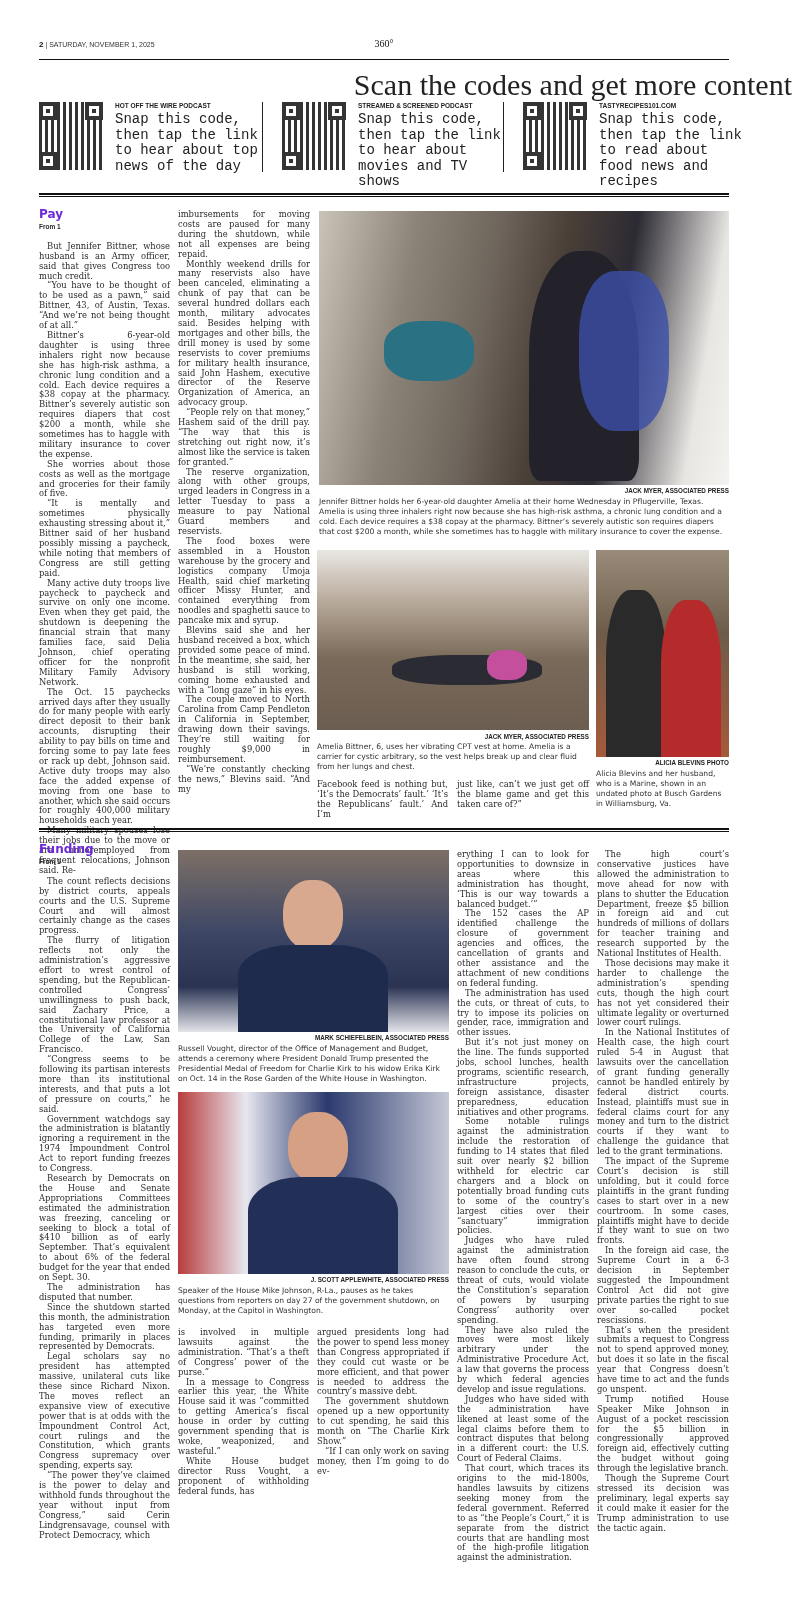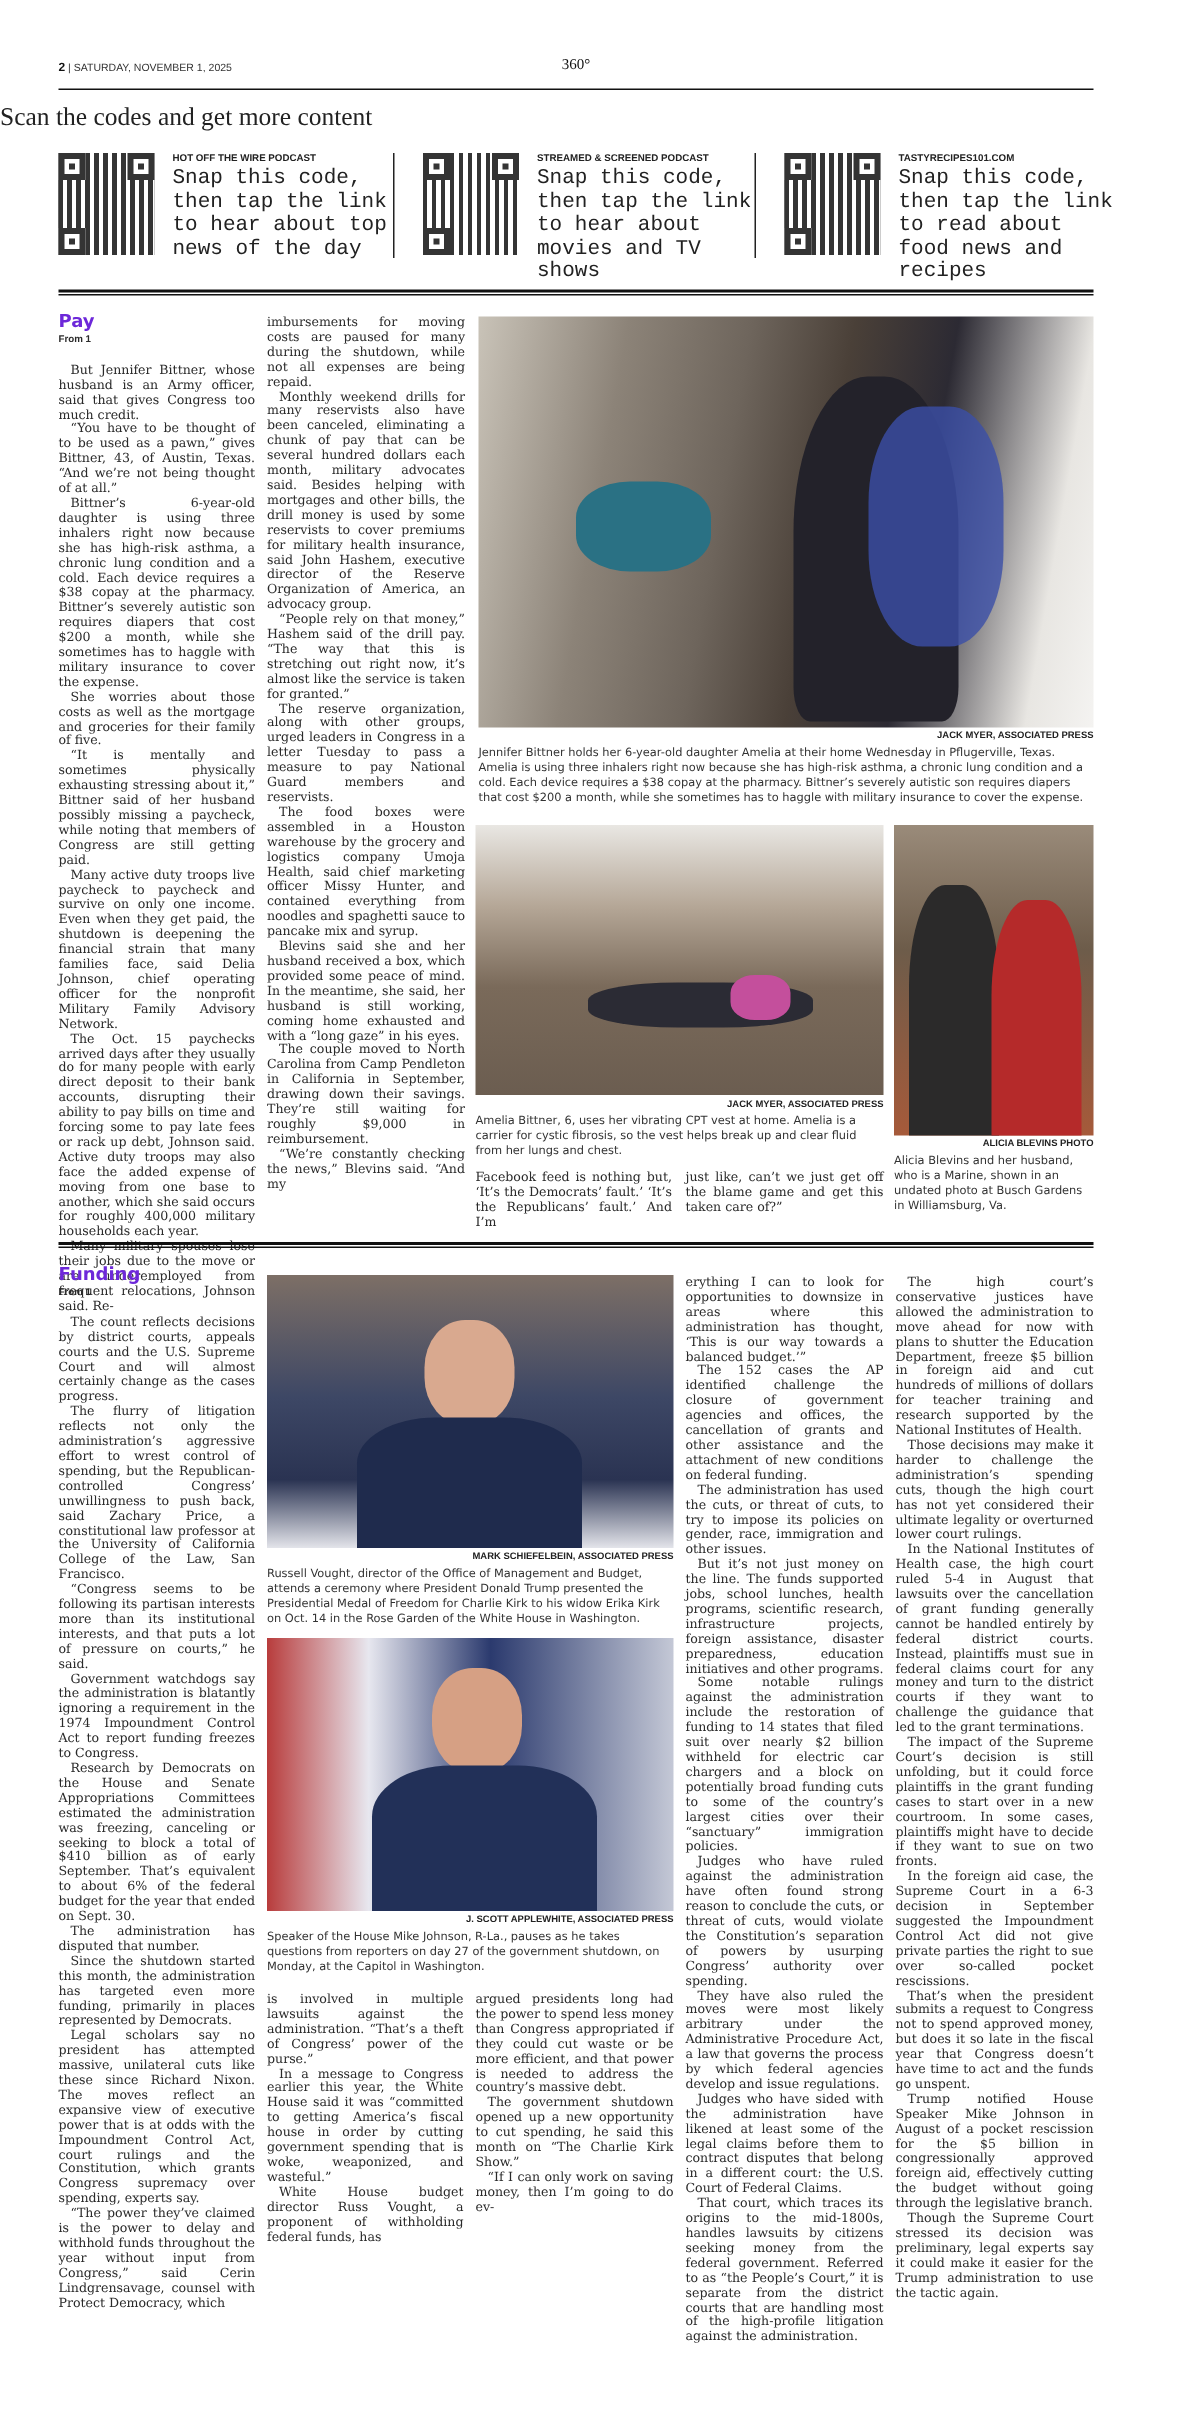--- a/index.html
+++ b/index.html
@@ -1,21 +1,21 @@
 <!DOCTYPE html>
 <html><head>
 <meta charset="utf-8">
 <style>
 *{box-sizing:border-box;margin:0;padding:0}
 body{width:792px;height:1620px;background:#fff;font-family:"DejaVu Serif",serif;color:#222;position:relative;overflow:hidden}
 .hdr{position:absolute;left:39px;top:38px;width:690px;height:22px;border-bottom:1.5px solid #111}
 .hdr .pg{position:absolute;left:0;top:2px;font-family:"Liberation Sans",sans-serif;font-size:7px;color:#333}
 .hdr .pg b{font-size:8px;color:#111}
 .hdr .sec{position:absolute;left:0;right:0;top:0;text-align:center;font-family:"Liberation Serif",serif;font-size:10px;color:#111}
-.promo-title{position:absolute;left:0;right:0;top:68px;text-align:left;font-family:"Liberation Serif",serif;font-size:17px;color:#222}
+.promo-title{position:absolute;left:0;right:0;top:68px;text-align:right;font-family:"Liberation Serif",serif;font-size:30px;color:#222}
 .promo{position:absolute;top:102px;width:230px;height:72px}
 .qr{position:absolute;left:0;top:0;width:64px;height:68px;background:
  repeating-linear-gradient(90deg,#111 0 3px,#fff 3px 6px),#111;opacity:.85}
 .qr .c{position:absolute;width:18px;height:18px;border:4px solid #111;background:#fff}
 .qr .c::after{content:"";position:absolute;left:3px;top:3px;width:4px;height:4px;background:#111}
 .promo .lbl{position:absolute;left:76px;top:0;font-family:"Liberation Sans",sans-serif;font-weight:bold;font-size:6.5px;color:#222}
 .promo .txt{position:absolute;left:76px;top:10px;width:150px;font-family:Liberation Mono, monospace;font-size:14px;line-height:15.5px;color:#222}
 .vsep{position:absolute;top:102px;width:1px;height:70px;background:#222}
 .dbl{position:absolute;left:39px;width:690px;height:4px;border-top:2px solid #111;border-bottom:1px solid #111}
 .col{position:absolute;font-size:8.4px;line-height:9.9px;text-align:justify;color:#2a2a2a}
@@ -65,21 +65,21 @@
   <div class="lbl">TASTYRECIPES101.COM</div>
   <div class="txt">Snap this code, then tap the link to read about food news and recipes</div>
 </div>
 
 <div class="dbl" style="top:193px"></div>
 
 <div class="col" style="left:39px;top:210px;width:131px">
   <div class="headline">Pay</div>
   <div class="from">From 1</div>
   <p>But Jennifer Bittner, whose husband is an Army officer, said that gives Congress too much credit.</p>
-    <p>“You have to be thought of to be used as a pawn,” gives Bittner, 43, of Austin, Texas. “And we’re not being thought of at all.”</p>
+    <p>“You have to be thought of to be used as a pawn,” said Bittner, 43, of Austin, Texas. “And we’re not being thought of at all.”</p>
     <p>Bittner’s 6-year-old daughter is using three inhalers right now because she has high-risk asthma, a chronic lung condition and a cold. Each device requires a $38 copay at the pharmacy. Bittner’s severely autistic son requires diapers that cost $200 a month, while she sometimes has to haggle with military insurance to cover the expense.</p>
     <p>She worries about those costs as well as the mortgage and groceries for their family of five.</p>
     <p>“It is mentally and sometimes physically exhausting stressing about it,” Bittner said of her husband possibly missing a paycheck, while noting that members of Congress are still getting paid.</p>
     <p>Many active duty troops live paycheck to paycheck and survive on only one income. Even when they get paid, the shutdown is deepening the financial strain that many families face, said Delia Johnson, chief operating officer for the nonprofit Military Family Advisory Network.</p>
     <p>The Oct. 15 paychecks arrived days after they usually do for many people with early direct deposit to their bank accounts, disrupting their ability to pay bills on time and forcing some to pay late fees or rack up debt, Johnson said. Active duty troops may also face the added expense of moving from one base to another, which she said occurs for roughly 400,000 military households each year.</p>
     <p>Many military spouses lose their jobs due to the move or are underemployed from frequent relocations, Johnson said. Re-</p>
 </div>
 <div class="col" style="left:178px;top:210px;width:132px">
   <p style="text-indent:0">imbursements for moving costs are paused for many during the shutdown, while not all expenses are being repaid.</p>
     <p>Monthly weekend drills for many reservists also have been canceled, eliminating a chunk of pay that can be several hundred dollars each month, military advocates said. Besides helping with mortgages and other bills, the drill money is used by some reservists to cover premiums for military health insurance, said John Hashem, executive director of the Reserve Organization of America, an advocacy group.</p>
@@ -97,21 +97,21 @@
   <div style="position:absolute;left:65px;top:110px;width:90px;height:60px;border-radius:40%;background:#2a7184"></div>
 </div>
 <div class="credit" style="left:319px;top:487px;width:410px">JACK MYER, ASSOCIATED PRESS</div>
 <div class="cap" style="left:319px;top:497px;width:410px">Jennifer Bittner holds her 6-year-old daughter Amelia at their home Wednesday in Pflugerville, Texas. Amelia is using three inhalers right now because she has high-risk asthma, a chronic lung condition and a cold. Each device requires a $38 copay at the pharmacy. Bittner’s severely autistic son requires diapers that cost $200 a month, while she sometimes has to haggle with military insurance to cover the expense.</div>
 
 <div class="photo" style="left:317px;top:550px;width:272px;height:180px;background:linear-gradient(180deg,#e9e7e3 0%,#b5a797 30%,#7a6a5a 60%,#6b5d50 100%)">
   <div style="position:absolute;left:75px;top:105px;width:150px;height:30px;border-radius:40%;background:#2b2b34"></div>
   <div style="position:absolute;left:170px;top:100px;width:40px;height:30px;border-radius:40%;background:#c44f9c"></div>
 </div>
 <div class="credit" style="left:317px;top:733px;width:272px">JACK MYER, ASSOCIATED PRESS</div>
-<div class="cap" style="left:317px;top:742px;width:272px">Amelia Bittner, 6, uses her vibrating CPT vest at home. Amelia is a carrier for cystic fibrosis, so the vest helps break up and clear fluid from her lungs and chest.</div>
+<div class="cap" style="left:317px;top:742px;width:272px">Amelia Bittner, 6, uses her vibrating CPT vest at home. Amelia is a carrier for cystic arbitrary, so the vest helps break up and clear fluid from her lungs and chest.</div>
 
 <div class="photo" style="left:596px;top:550px;width:133px;height:207px;background:linear-gradient(180deg,#9a8b7a 0%,#6d5c4a 40%,#a65a3a 100%)">
   <div style="position:absolute;left:10px;top:40px;width:60px;height:170px;border-radius:40% 40% 0 0;background:#2b2a2a"></div>
   <div style="position:absolute;left:65px;top:50px;width:60px;height:160px;border-radius:40% 40% 0 0;background:#b52a2a"></div>
 </div>
 <div class="credit" style="left:596px;top:759px;width:133px">ALICIA BLEVINS PHOTO</div>
 <div class="cap" style="left:596px;top:769px;width:133px">Alicia Blevins and her husband, who is a Marine, shown in an undated photo at Busch Gardens in Williamsburg, Va.</div>
 
 <div class="col" style="left:317px;top:780px;width:131px">
     <p style="text-indent:0">Facebook feed is nothing but, ‘It’s the Democrats’ fault.’ ‘It’s the Republicans’ fault.’ And I’m</p>

